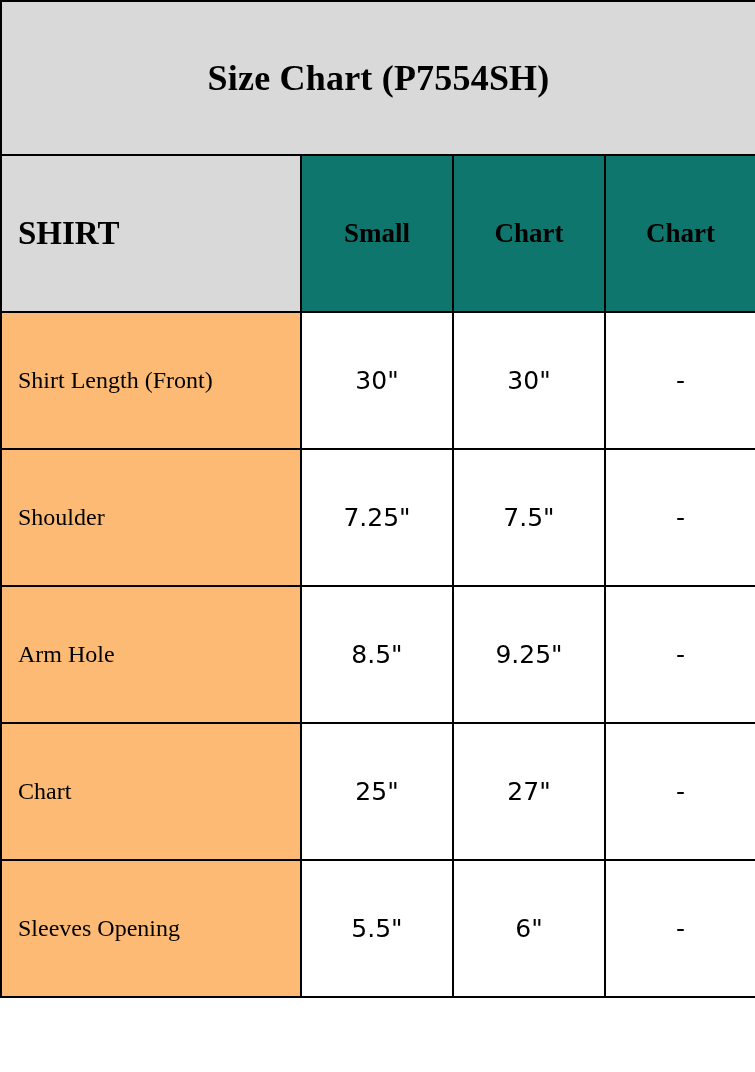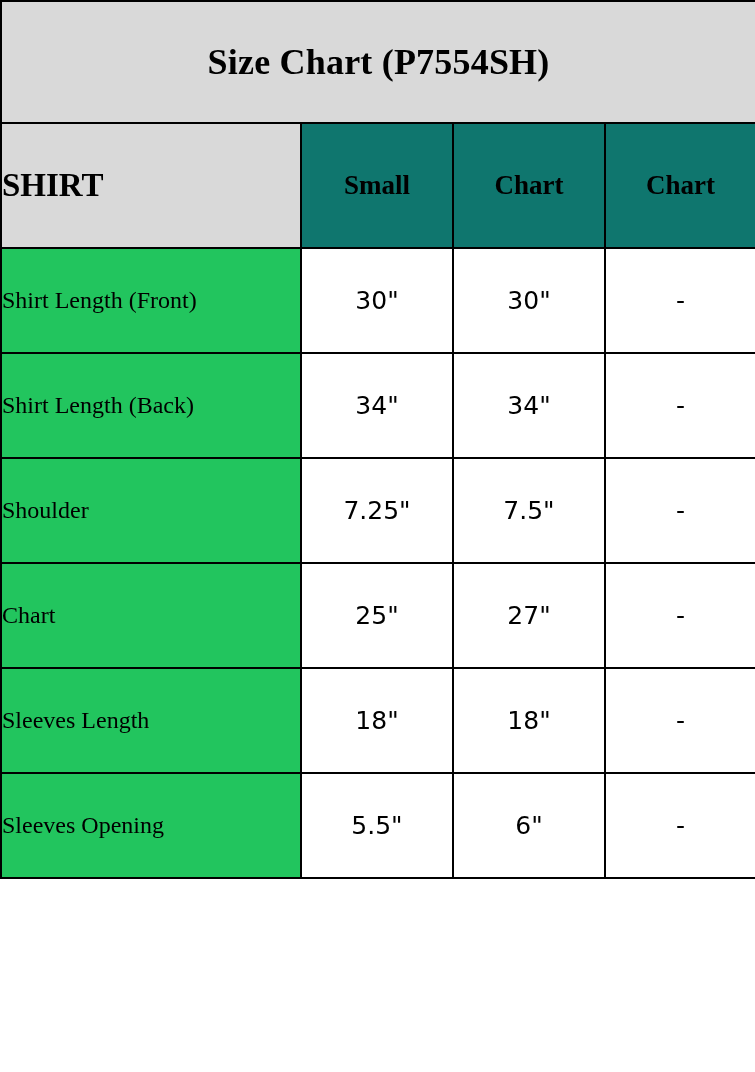--- a/index.html
+++ b/index.html
@@ -14,21 +14,21 @@
     color: #000000;
     overflow: hidden;
   }
   .chart {
     width: 755px;
     border-collapse: collapse;
     table-layout: fixed;
   }
   .chart td, .chart th {
     border: 2px solid #000000;
-    padding: 0;
+    padding: 16px;
     margin: 0;
   }
   .title-cell {
     background: #d9d9d9;
     text-align: center;
     font-size: 36px;
     font-weight: bold;
     height: 120px;
     letter-spacing: 0.2px;
   }
@@ -39,21 +39,21 @@
     height: 123px;
   }
   .head-size {
     background: #0f766e;
     text-align: center;
     font-size: 27px;
     font-weight: bold;
     height: 123px;
   }
   .row-label {
-    background: #22c55e;
+    background: #fdba74;
     text-align: left;
     padding-left: 9px;
     font-size: 24px;
     height: 103px;
   }
   .row-value {
     background: #ffffff;
     text-align: center;
     font-size: 25px;
     font-family: "DejaVu Sans", sans-serif;
@@ -85,41 +85,35 @@
       <td class="head-size">Chart</td>
     </tr>
 
     <tr>
       <td class="row-label">Shirt Length (Front)</td>
       <td class="row-value">30"</td>
       <td class="row-value">30"</td>
       <td class="row-value">-</td>
     </tr>
     <tr>
-      <td class="row-label">Shirt Length (Back)</td>
-      <td class="row-value">34"</td>
-      <td class="row-value">34"</td>
-      <td class="row-value">-</td>
-    </tr>
-    <tr>
       <td class="row-label">Shoulder</td>
       <td class="row-value">7.25"</td>
       <td class="row-value">7.5"</td>
       <td class="row-value">-</td>
     </tr>
     <tr>
+      <td class="row-label">Arm Hole</td>
+      <td class="row-value">8.5"</td>
+      <td class="row-value">9.25"</td>
+      <td class="row-value">-</td>
+    </tr>
+    <tr>
       <td class="row-label">Chart</td>
       <td class="row-value">25"</td>
       <td class="row-value">27"</td>
-      <td class="row-value">-</td>
-    </tr>
-    <tr>
-      <td class="row-label">Sleeves Length</td>
-      <td class="row-value">18"</td>
-      <td class="row-value">18"</td>
       <td class="row-value">-</td>
     </tr>
     <tr>
       <td class="row-label">Sleeves Opening</td>
       <td class="row-value">5.5"</td>
       <td class="row-value">6"</td>
       <td class="row-value">-</td>
     </tr>
   </tbody>
 </table>

